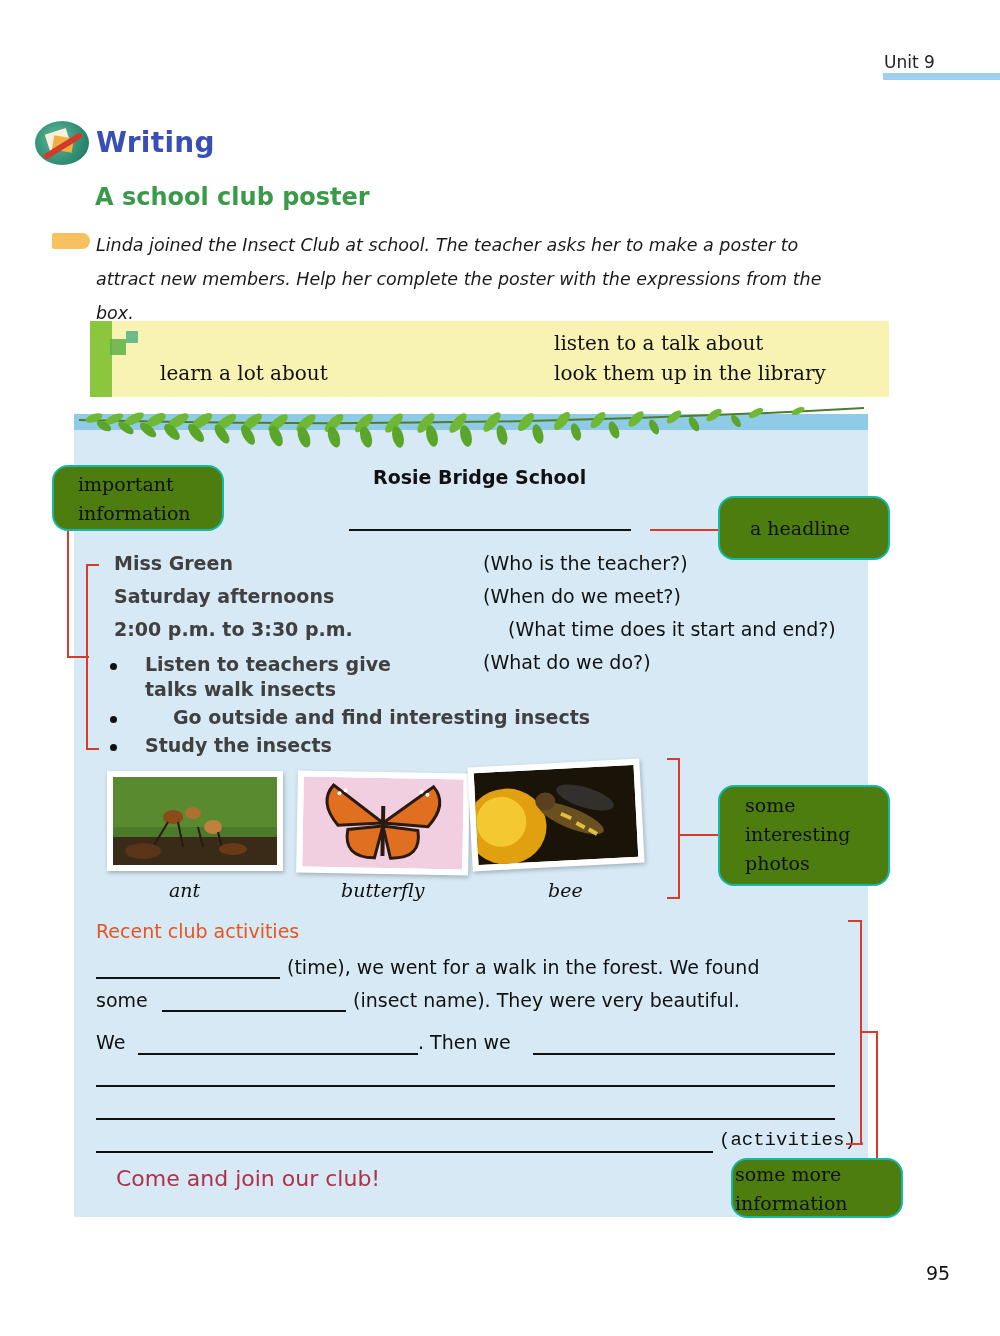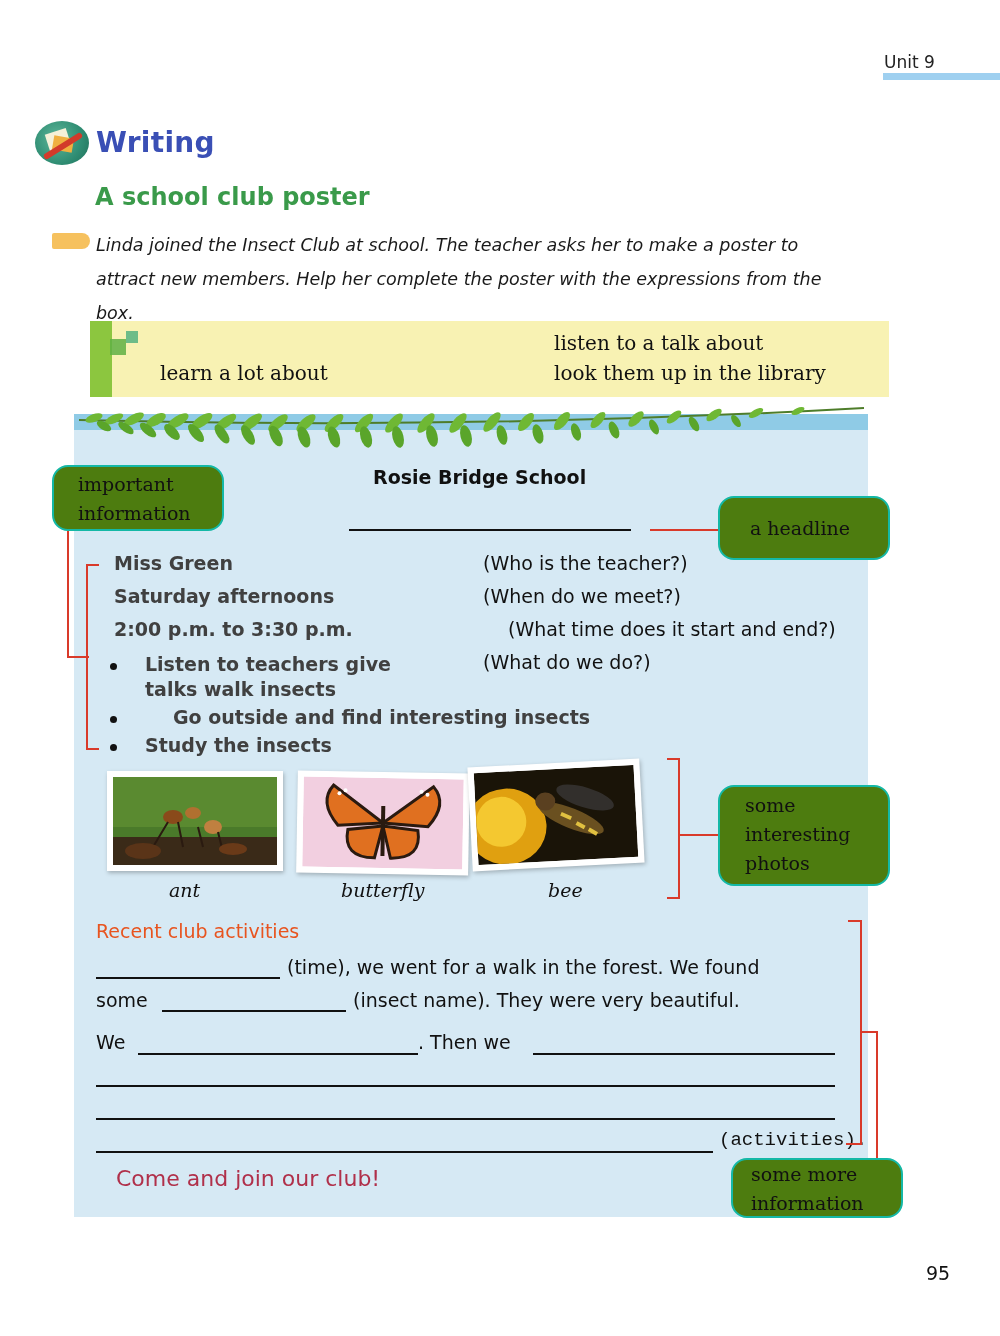--- a/index.html
+++ b/index.html
@@ -247,18 +247,18 @@
 <div class="blank" style="left:96px; top:1151px; width:617px;"></div>
 <div class="para" style="left:719px; top:1129px;font-family:Liberation Mono, monospace;">(activities).</div>
 
 <div class="abs join">Come and join our club!</div>
 
 <div class="line-red" style="left:860px; top:920px; width:2px; height:225px;"></div>
 <div class="line-red" style="left:848px; top:920px; width:14px; height:2px;"></div>
 <div class="line-red" style="left:846px; top:1143px; width:16px; height:2px;"></div>
 <div class="line-red" style="left:861px; top:1031px; width:16px; height:2px;"></div>
 <div class="line-red" style="left:876px; top:1031px; width:2px; height:128px;"></div>
-<div class="callout" style="left:731px; top:1158px; width:172px; height:60px; padding:0 0 0 18px; line-height:29px;">
+<div class="callout" style="left:731px; top:1158px; width:172px; height:60px; padding:0 0 0 2px; line-height:29px;">
   <div>some more</div>
   <div>information</div>
 </div>
 
 <div class="abs page-num">95</div>
 
 </body></html>

